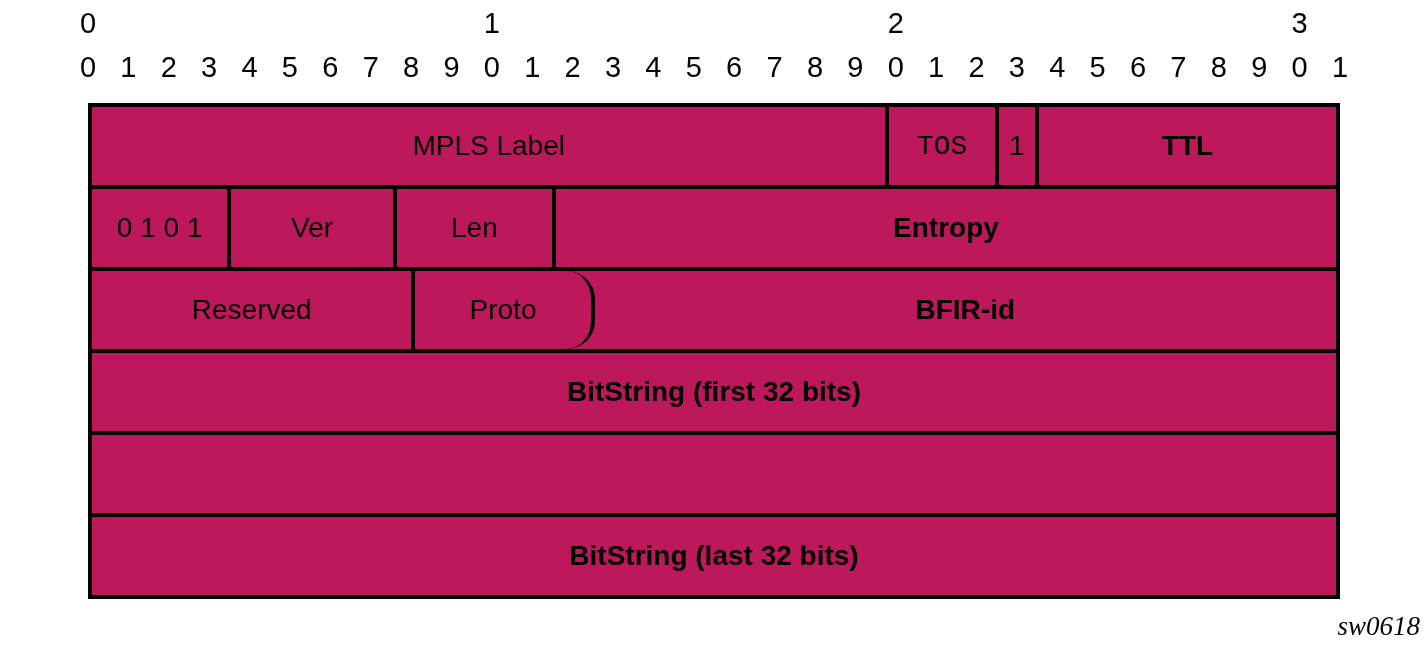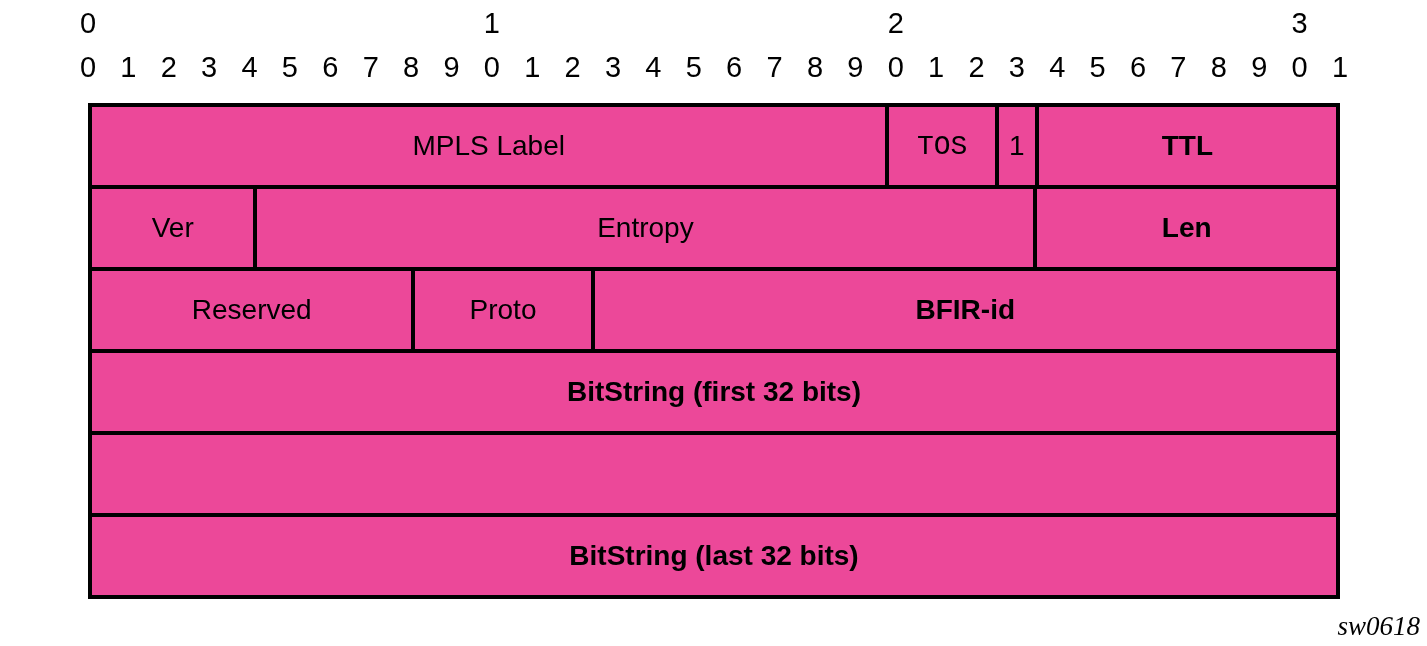--- a/index.html
+++ b/index.html
@@ -26,21 +26,21 @@
   .ruler-digit {
     position: absolute;
     transform: translateX(-50%);
     font-size: 29px;
     line-height: 30px;
     white-space: pre;
   }
   .packet-table {
     margin-top: 21px;
     border: 4px solid #000000;
-    background: #ec4899;
+    background: #be185d;
   }
   .prow {
     display: flex;
     height: 78px;
     border-bottom: 4px solid #000000;
   }
   .prow:last-child { border-bottom: 0; align-items: center; }
   .pcell {
     box-sizing: border-box;
     border-right: 4px solid #000000;
@@ -107,27 +107,28 @@
       <span class="ruler-digit" style="left: 100%;">1</span>
     </div>
   <div class="packet-table">
       <div class="prow">
         <div class="pcell" style="width: 64.1%;">MPLS Label</div>
         <div class="pcell" style="width: 8.8%; font-family: Liberation Mono, monospace;">TOS</div>
         <div class="pcell" style="width: 3.2%;">1</div>
         <div class="pcell" style="width: 23.9%;">TTL</div>
       </div>
       <div class="prow">
+        <div class="pcell" style="width: 11.2%;">0 1 0 1</div>
         <div class="pcell" style="width: 13.3%;">Ver</div>
+        <div class="pcell" style="width: 12.8%;">Len</div>
         <div class="pcell" style="width: 62.7%;">Entropy</div>
-        <div class="pcell" style="width: 12.8%;">Len</div>
       </div>
       <div class="prow">
         <div class="pcell" style="width: 26%;">Reserved</div>
-        <div class="pcell" style="width: 14.4%;">Proto</div>
+        <div class="pcell" style="width: 14.4%; border-radius: 28px;">Proto</div>
         <div class="pcell" style="width: 48.4%;">BFIR-id</div>
       </div>
       <div class="prow">
         <div class="pcell" style="width: 100%;">BitString (first 32 bits)</div>
       </div>
       <div class="prow">
         <div class="pcell" style="width: 100%;"></div>
       </div>
       <div class="prow">
         <div class="pcell" style="width: 100%;">BitString (last 32 bits)</div>

